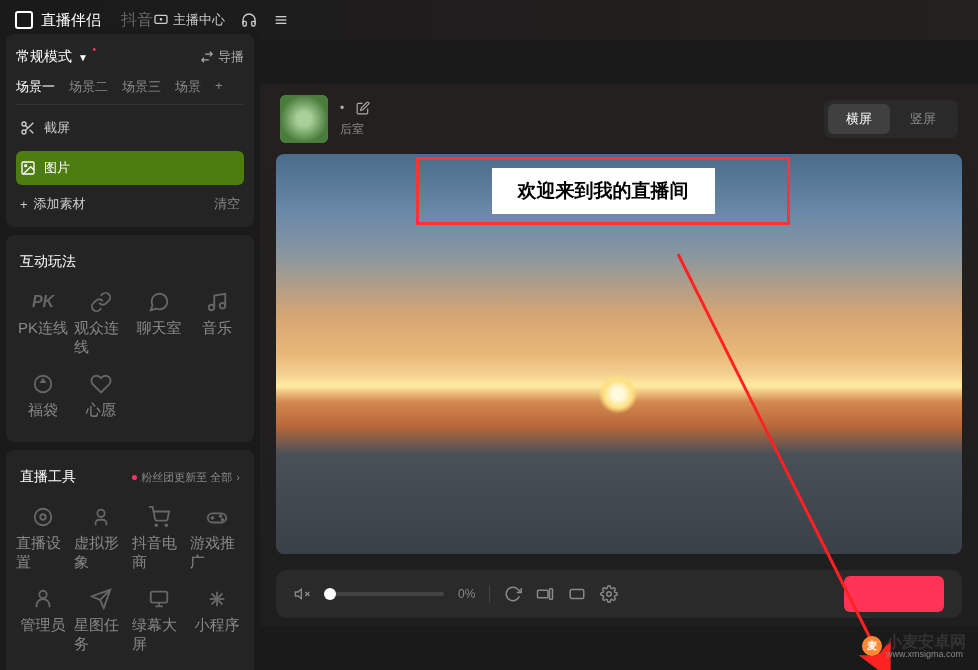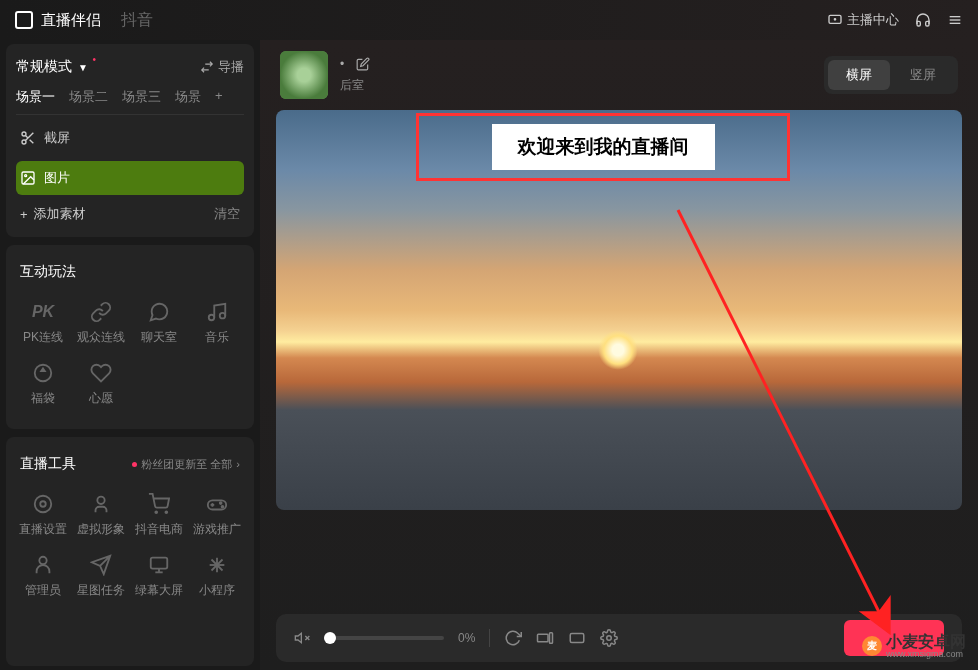--- a/index.html
+++ b/index.html
@@ -1,27 +1,27 @@
 <!DOCTYPE html>
 <html><head>
   <meta charset="utf-8">
   <style>
     * { margin: 0; padding: 0; box-sizing: border-box; }
     body { width: 978px; height: 670px; background: #1a1a1a; font-family: -apple-system, "PingFang SC", "Microsoft YaHei", sans-serif; color: #ccc; overflow: hidden; position: relative; }
     
-    .top-bar { height: 40px; display: flex; align-items: center; justify-content: space-between; padding: 8px 15px; background: linear-gradient(to right, #1a1a1a, #252020); }
+    .top-bar { height: 40px; display: flex; align-items: center; padding: 8px 15px; background: linear-gradient(to right, #1a1a1a, #252020); }
     .top-left { display: flex; align-items: center; gap: 8px; }
     .app-logo { width: 18px; height: 18px; border: 2px solid #fff; border-radius: 3px; position: relative; }
     .app-title { color: #fff; font-size: 15px; font-weight: 500; }
     .app-sub { color: #666; font-size: 16px; margin-left: 12px; }
     .top-right { display: flex; align-items: center; gap: 16px; }
     .top-link { display: flex; align-items: center; gap: 4px; color: #ccc; font-size: 13px; cursor: pointer; }
     .top-icon { width: 16px; height: 16px; }
     
-    .main-area { display: flex; height: calc(100% - 40px); }
+    .main-area { display: flex; height: calc(100% - 40px); align-items: center; }
     
     .sidebar { width: 260px; background: #1a1a1a; display: flex; flex-direction: column; }
     .side-section { background: #242424; border-radius: 8px; margin: 4px 6px; padding: 10px; }
     
     .mode-row { display: flex; align-items: center; justify-content: space-between; padding: 4px 0 10px 0; }
     .mode-label { color: #fff; font-size: 14px; display: flex; align-items: center; gap: 4px; position: relative; }
     .mode-label::after { content: "•"; color: #ff3366; position: absolute; top: -4px; right: -8px; font-size: 10px; }
     .mode-caret { font-size: 10px; margin-left: 2px; }
     .dao-bo { color: #aaa; font-size: 13px; display: flex; align-items: center; gap: 4px; cursor: pointer; }
     
@@ -38,21 +38,21 @@
     .add-btn { display: flex; align-items: center; gap: 6px; color: #ccc; cursor: pointer; }
     .clear-btn { color: #888; cursor: pointer; }
     
     .section-header { display: flex; align-items: center; justify-content: space-between; padding: 8px 4px; font-size: 14px; color: #fff; }
     .section-sub { display: flex; align-items: center; gap: 4px; font-size: 11px; color: #888; }
     .dot-red { width: 5px; height: 5px; background: #ff3366; border-radius: 50%; }
     
     .icon-grid { display: grid; grid-template-columns: repeat(4, 1fr); gap: 4px; padding: 6px 0; }
     .icon-cell { display: flex; flex-direction: column; align-items: center; gap: 6px; cursor: pointer; padding: 6px 0; }
     .icon-cell-icon { width: 22px; height: 22px; color: #666; display: flex; align-items: center; justify-content: center; }
-    .icon-cell-label { font-size: 12px; color: #888; }
+    .icon-cell-label { font-size: 15px; color: #888; }
     
     .content-area { flex: 1; background: linear-gradient(to bottom, #252020, #1e1e1e); position: relative; display: flex; flex-direction: column; }
     
     .content-header { height: 70px; display: flex; align-items: center; justify-content: space-between; padding: 0 20px; }
     .thumb-group { display: flex; align-items: center; gap: 12px; }
     .thumbnail { width: 48px; height: 48px; border-radius: 6px; background: linear-gradient(135deg, #4a7c3c, #6b9c56); position: relative; overflow: hidden; }
     .thumbnail::before { content: ""; position: absolute; inset: 0; background: radial-gradient(ellipse at center, #a8d098 20%, #4a7c3c 70%); }
     .status-dots { color: #aaa; font-size: 12px; display: flex; align-items: center; gap: 12px; }
     .backroom-label { color: #888; font-size: 12px; }
     .orientation-toggle { display: flex; background: #2a2a2a; border-radius: 8px; padding: 4px; gap: 2px; }

